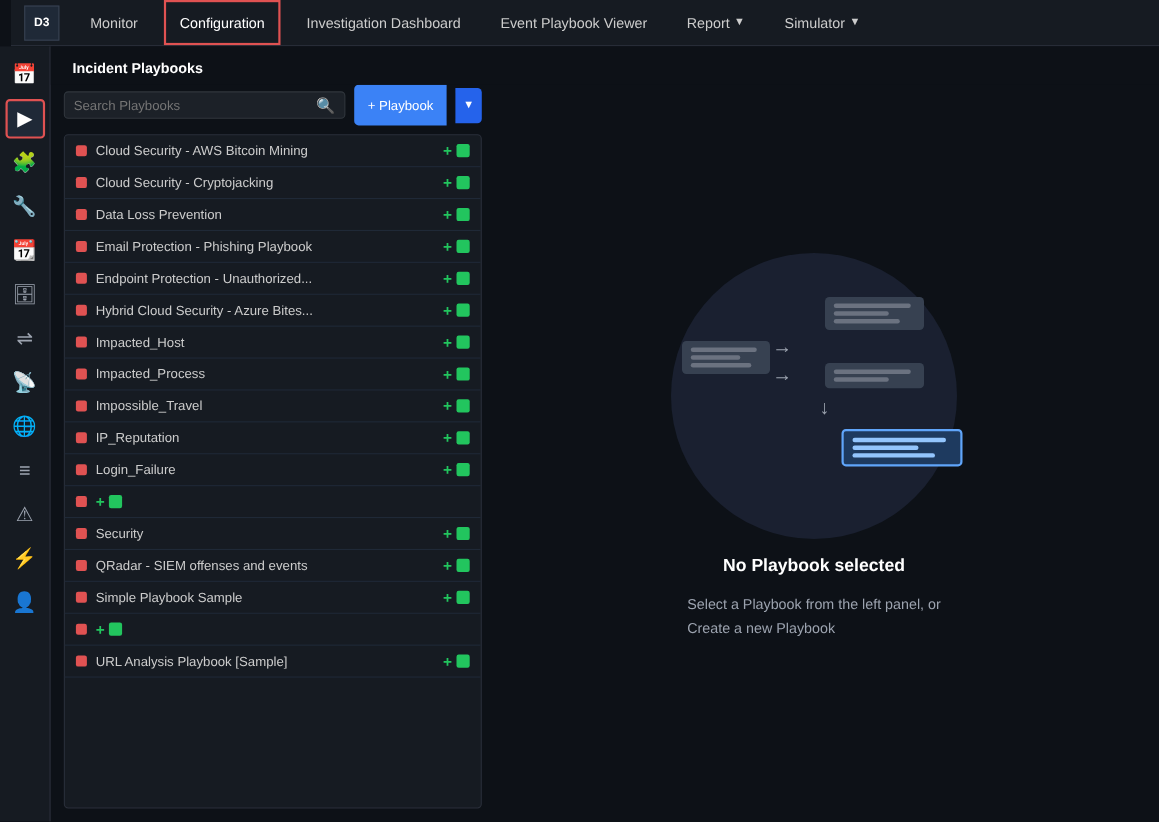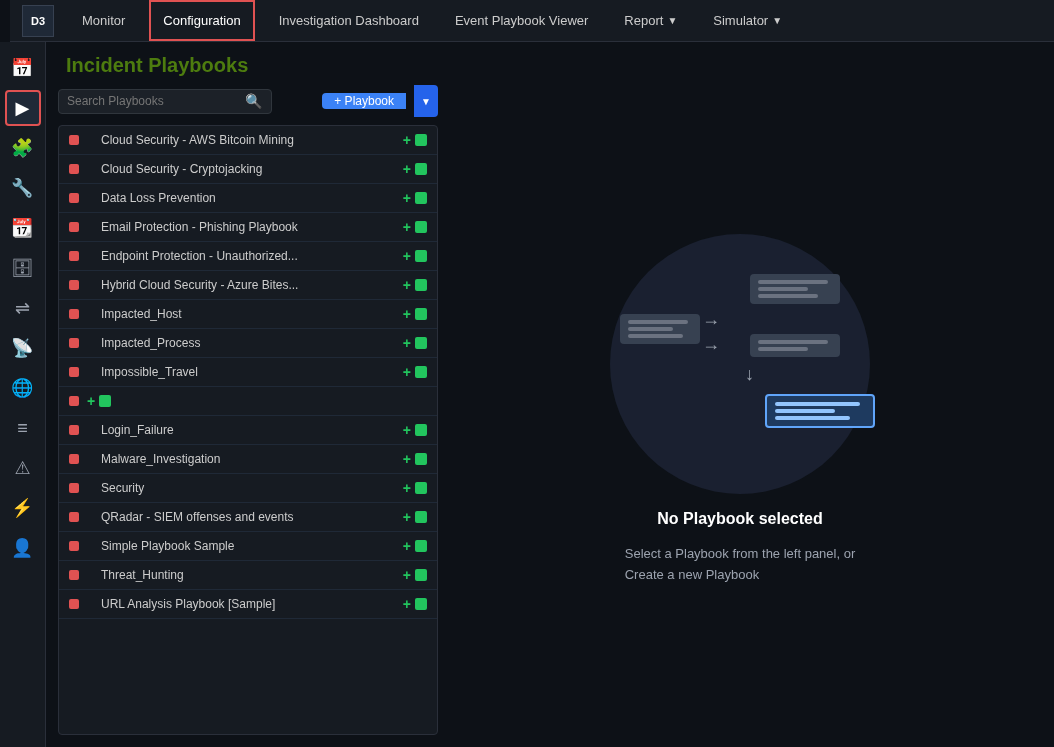--- a/index.html
+++ b/index.html
@@ -108,23 +108,23 @@
       flex-direction: column;
       overflow: hidden;
     }
 
     
     .page-header {
       padding: 12px 20px 8px;
       background: #0d1117;
     }
     .page-title {
-      font-size: 20px;
+      font-size: 13px;
       font-weight: 600;
-      color: #4d7c0f;
+      color: #ffffff;
     }
 
     
     .playbooks-layout {
       display: flex;
       flex: 1;
       overflow: hidden;
       padding: 0 12px 12px;
       gap: 0;
     }
@@ -165,27 +165,26 @@
     .search-icon {
       color: #6b7280;
       font-size: 14px;
     }
     .btn-add-playbook {
       background: #3b82f6;
       color: #fff;
       border: none;
       border-radius: 4px 0 0 4px;
       padding: 0 12px;
-      height: 16px;
+      height: 37px;
       cursor: pointer;
       font-size: 12px;
       display: flex;
       align-items: center;
       gap: 4px;
-      margin-left: 42px;
     }
     .btn-dropdown {
       background: #2563eb;
       color: #fff;
       border: none;
       border-radius: 0 4px 4px 0;
       width: 24px;
       height: 32px;
       cursor: pointer;
       display: flex;
@@ -227,21 +226,20 @@
       border-radius: 2px;
       flex-shrink: 0;
     }
     .playbook-item .name {
       flex: 1;
       font-size: 12px;
       color: #ccc;
       white-space: nowrap;
       overflow: hidden;
       text-overflow: ellipsis;
-      margin-left: 14px;
     }
     .playbook-item .actions {
       display: flex;
       gap: 4px;
       align-items: center;
     }
     .green-plus {
       color: #22c55e;
       font-size: 14px;
       font-weight: bold;
@@ -444,36 +442,36 @@
             <div class="playbook-item">
       <div class="red-dot"></div>
       <span class="name">Impossible_Travel</span>
       <div class="actions">
         <span class="green-plus">+</span>
         <div class="green-square"></div>
       </div>
     </div>
             <div class="playbook-item">
       <div class="red-dot"></div>
+      <span class="name">IP_Reputation</span>
       <div class="actions">
         <span class="green-plus">+</span>
         <div class="green-square"></div>
       </div>
     </div>
             <div class="playbook-item">
       <div class="red-dot"></div>
       <span class="name">Login_Failure</span>
       <div class="actions">
         <span class="green-plus">+</span>
         <div class="green-square"></div>
       </div>
     </div>
             <div class="playbook-item">
       <div class="red-dot"></div>
-      <span class="name">Malware_Investigation</span>
       <div class="actions">
         <span class="green-plus">+</span>
         <div class="green-square"></div>
       </div>
     </div>
             <div class="playbook-item">
       <div class="red-dot"></div>
       <span class="name">Security</span>
       <div class="actions">
         <span class="green-plus">+</span>
@@ -491,21 +489,20 @@
             <div class="playbook-item">
       <div class="red-dot"></div>
       <span class="name">Simple Playbook Sample</span>
       <div class="actions">
         <span class="green-plus">+</span>
         <div class="green-square"></div>
       </div>
     </div>
             <div class="playbook-item">
       <div class="red-dot"></div>
-      <span class="name">Threat_Hunting</span>
       <div class="actions">
         <span class="green-plus">+</span>
         <div class="green-square"></div>
       </div>
     </div>
             <div class="playbook-item">
       <div class="red-dot"></div>
       <span class="name">URL Analysis Playbook [Sample]</span>
       <div class="actions">
         <span class="green-plus">+</span>

